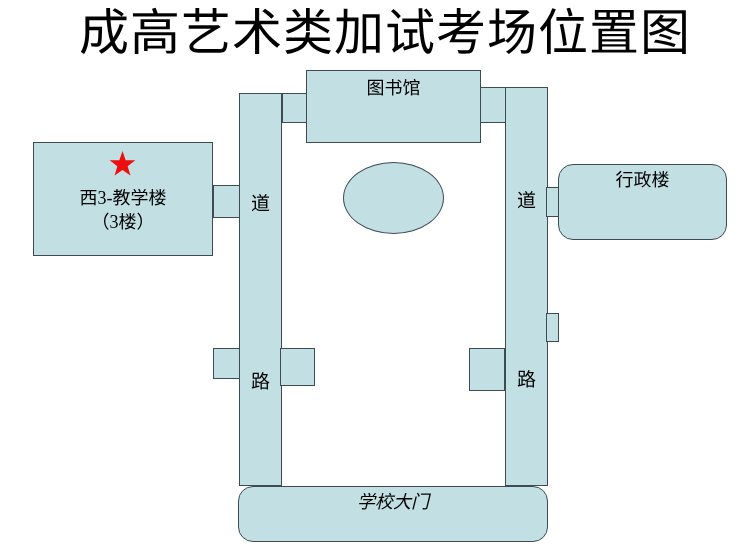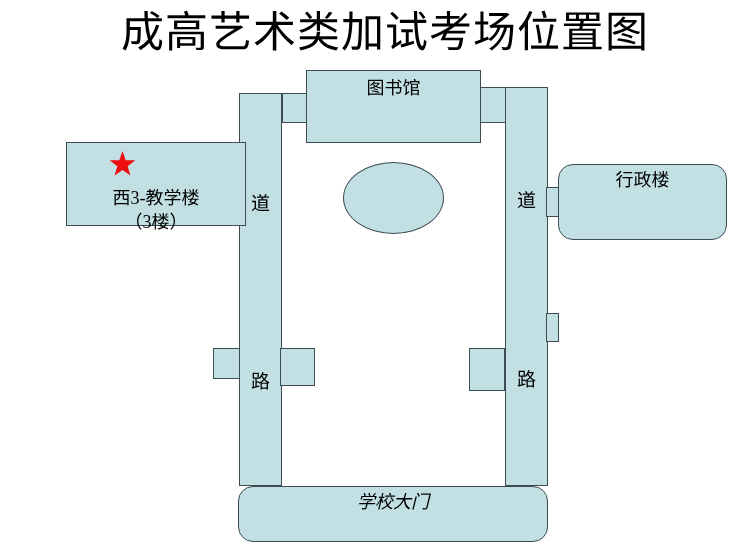--- a/index.html
+++ b/index.html
@@ -1,20 +1,20 @@
 <!DOCTYPE html>
 <html lang="zh-CN"><head>
 <meta charset="utf-8">
 <style>
   html,body{margin:0;padding:0;}
   body{width:737px;height:552px;background:#ffffff;}
   .page{position:relative;width:737px;height:552px;overflow:hidden;background:#ffffff;
         font-family:"Liberation Serif",serif;color:#000;}
   .title{position:absolute;left:33px;top:8px;width:704px;text-align:center;
-         font-size:43px;line-height:50px;letter-spacing:1px;}
+         font-size:50px;line-height:50px;letter-spacing:1px;}
   .shape{position:absolute;box-sizing:border-box;background:#c2dfe3;border:1.5px solid #3d4c52;}
   .lbl{font-size:18px;}
   .roadlbl{position:absolute;left:0;width:100%;text-align:center;font-size:19px;}
   .flexc{display:flex;justify-content:center;align-items:flex-start;border-radius:15px;}
   .w3text{position:absolute;top:42.5px;left:0;width:100%;text-align:center;
           line-height:24px;font-size:18px;}
 </style>
 </head>
 <body>
 
@@ -36,21 +36,21 @@
   <div class="shape" style="left:546px;top:187px;width:13px;height:30px;"></div>
   <div class="shape" style="left:213px;top:348px;width:27px;height:31px;"></div>
   <div class="shape" style="left:280px;top:348px;width:35px;height:38px;"></div>
   <div class="shape" style="left:469px;top:348px;width:36px;height:43px;"></div>
   <div class="shape" style="left:546px;top:313px;width:13px;height:29px;"></div>
 
   <div class="shape" style="left:306px;top:70px;width:175px;height:73px;display:flex;justify-content:center;align-items:flex-start;padding-top:2px;">
     <span class="lbl">图书馆</span>
   </div>
 
-  <div class="shape" style="left:33px;top:142px;width:180px;height:84px;margin-left:33px;">
+  <div class="shape" style="left:33px;top:142px;width:180px;height:114px;">
     <div class="w3text">
       <div>西3-教学楼</div>
       <div>（3楼）</div>
     </div>
   </div>
 
   <div class="shape flexc" style="left:558px;top:164px;width:169px;height:76px;">
     <span class="lbl">行政楼</span>
   </div>
 

